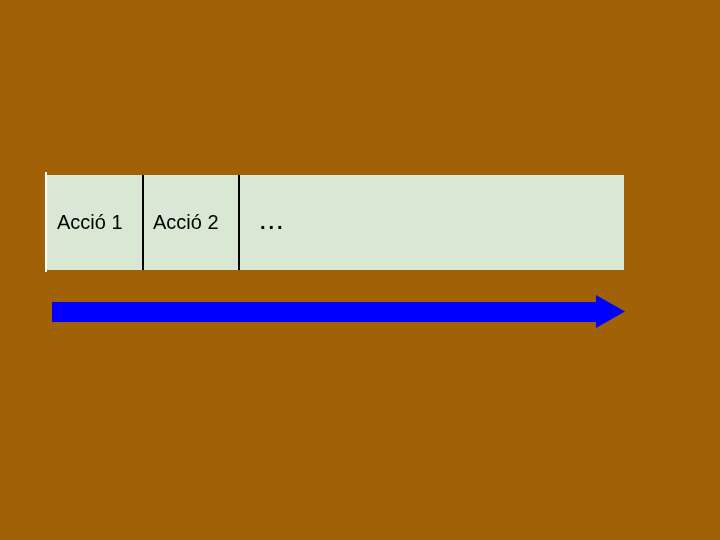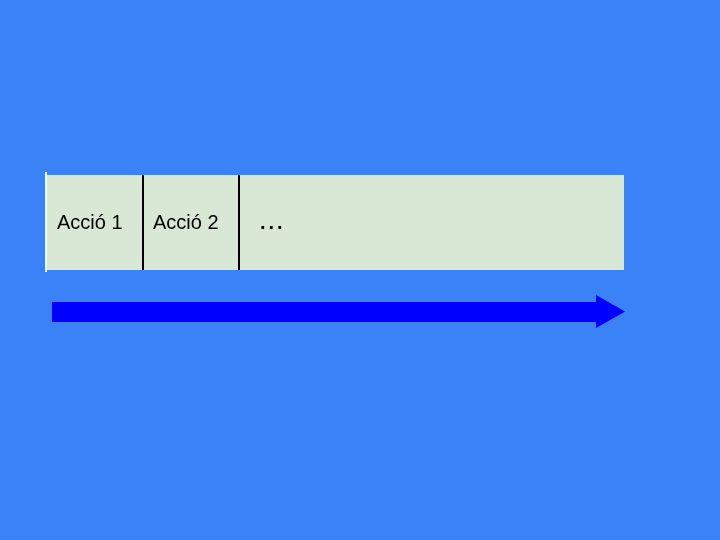--- a/index.html
+++ b/index.html
@@ -55,21 +55,21 @@
     left: 52px;
     top: 295px;
     width: 573px;
     height: 33px;
     display: block;
   }
 </style>
 </head>
 <body>
 
-<div class="slide" style="background-color: #3b82f6;">
+<div class="slide" style="background-color: #a16207;">
 
   <div class="actions-table" style="background-color: rgb(217, 232, 212);">
 
     <div class="cell cell-1">
       <span>Acció 1</span>
     </div>
 
     <div class="cell cell-2">
       <span>Acció 2</span>
     </div>

